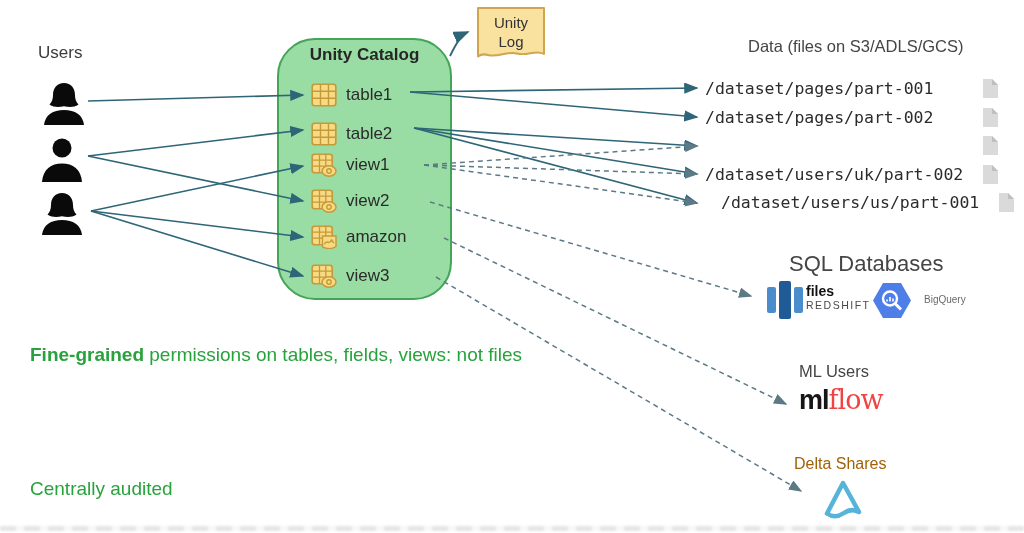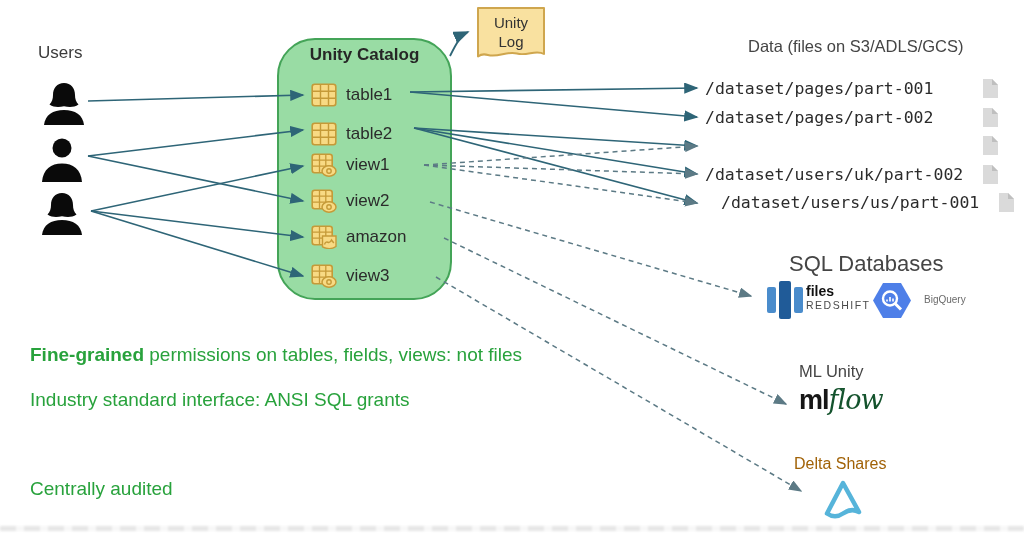--- a/index.html
+++ b/index.html
@@ -37,21 +37,21 @@
   .redshift-text{left:806px;top:285px;line-height:13px;}
   .redshift-text .l1{font-size:14px;font-weight:700;color:#111;display:block;}
   .redshift-text .l2{font-size:10.5px;letter-spacing:1.5px;color:#4a4a4a;display:block;margin-top:1px;}
   .bq-icon{left:872px;top:282px;width:40px;height:37px;}
   .bq-text{left:916px;top:294px;font-size:10px;color:#6a6a6a;padding-left:8px;}
 
   
   .ml-title{left:799px;top:362px;font-size:16.5px;color:#454545;}
   .mlflow-logo{left:799px;top:385px;font-size:27px;line-height:30px;}
   .mlflow-logo .ml{font-weight:700;color:#161616;letter-spacing:-1px;}
-  .mlflow-logo .flow{font-family:"DejaVu Serif",serif;font-style:italic;color:#14532d;letter-spacing:-1px;}
+  .mlflow-logo .flow{font-family:"DejaVu Serif",serif;color:#ef4444;letter-spacing:-1px;}
 
   
   .delta-title{left:794px;top:455px;font-size:16px;color:#a16207;}
   .delta-icon{left:822px;top:479px;width:42px;height:44px;}
 
   
   .note-line{position:absolute;left:30px;font-size:19px;color:#28a23c;white-space:nowrap;}
   .note-bold{font-weight:700;}
 
   
@@ -201,35 +201,32 @@
     <span class="l2">REDSHIFT</span>
   </div>
   <svg class="abs bq-icon" viewBox="0 0 40 37">
     <polygon points="11,1 29,1 39,18.5 29,36 11,36 1,18.5" fill="#4e7fe8"></polygon>
     <circle cx="18" cy="16.5" r="7" fill="none" stroke="#ffffff" stroke-width="2.4"></circle>
     <line x1="23" y1="21.5" x2="29" y2="27.5" stroke="#ffffff" stroke-width="3"></line>
     <path d="M15,17.5 v2 M18,15 v4.5 M21,16.5 v3" stroke="#ffffff" stroke-width="1.6"></path>
   </svg>
   <div class="abs bq-text">BigQuery</div>
 
-  <div class="abs ml-title">ML Unity</div>
+  <div class="abs ml-title">ML Users</div>
   <div class="abs mlflow-logo">
     <span class="ml">ml</span><span class="flow">flow</span>
   </div>
 
   <div class="abs delta-title">Delta Shares</div>
   <svg class="abs delta-icon" viewBox="0 0 42 44">
     <path d="M21,4 L37,33 C31,29.5 26,31 21,34.5 C16,38 10,38 5,34.5 Z" fill="none" stroke="#56b4da" stroke-width="4.5" stroke-linejoin="round"></path>
   </svg>
 
   <div class="note-line" style="top:344px;">
     <span class="note-bold">Fine-grained</span><span> permissions on tables, fields, views: not files</span>
-  </div>
-  <div class="note-line" style="top:389px;">
-    <span class="note-bold"></span><span>Industry standard interface: ANSI SQL grants</span>
   </div>
   <div class="note-line" style="top:478px;">
     <span class="note-bold"></span><span>Centrally audited</span>
   </div>
 
   <div class="abs artifact-strip"></div>
 
   <svg id="edges-svg">
     <defs>
       <marker id="ah-solid" markerWidth="9" markerHeight="7" refX="8" refY="3.5" orient="auto">

